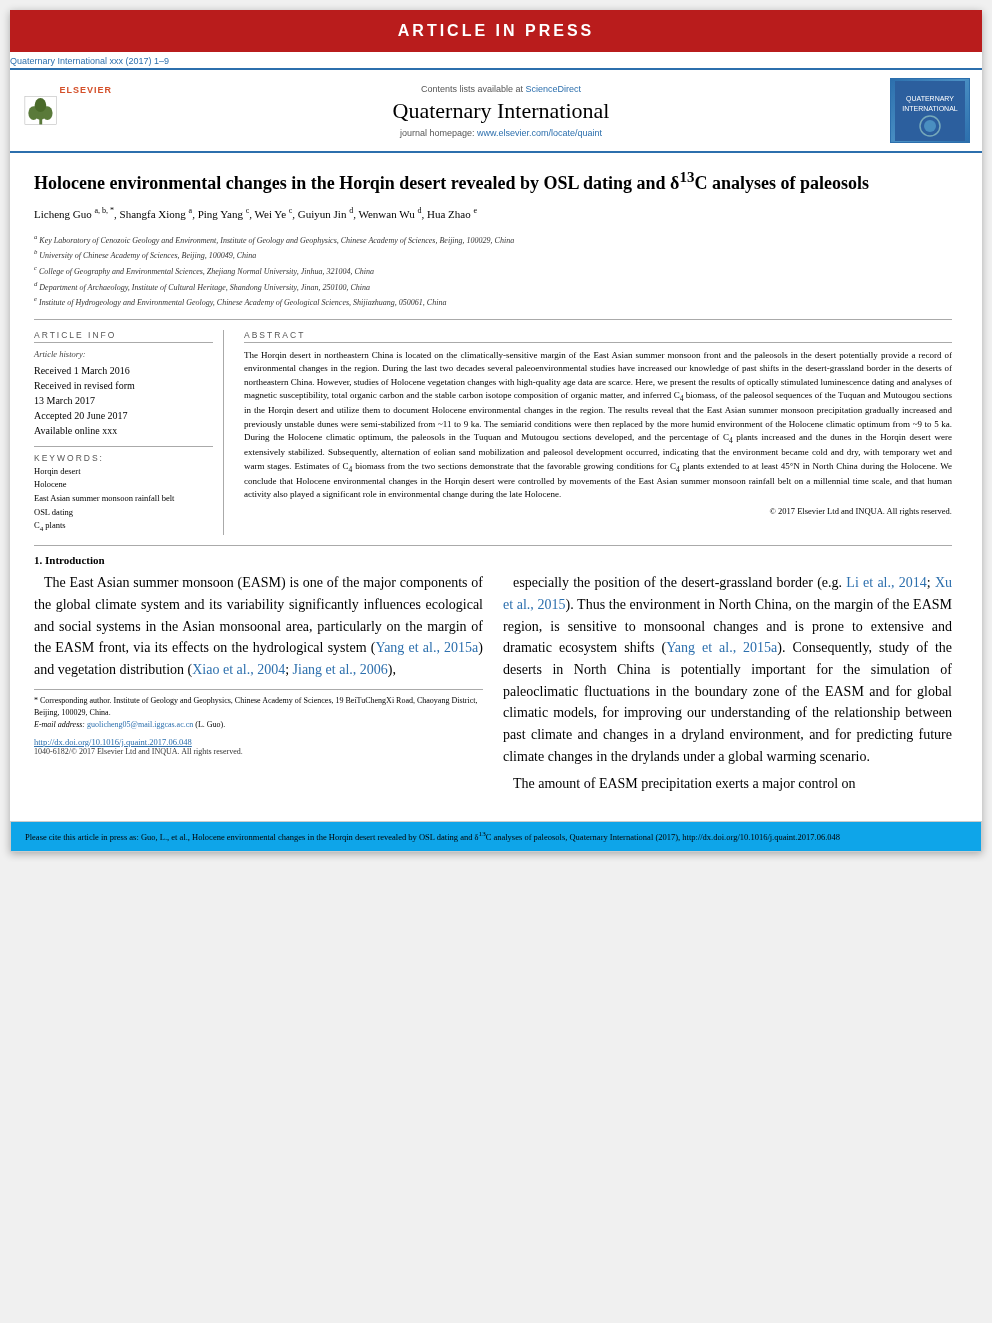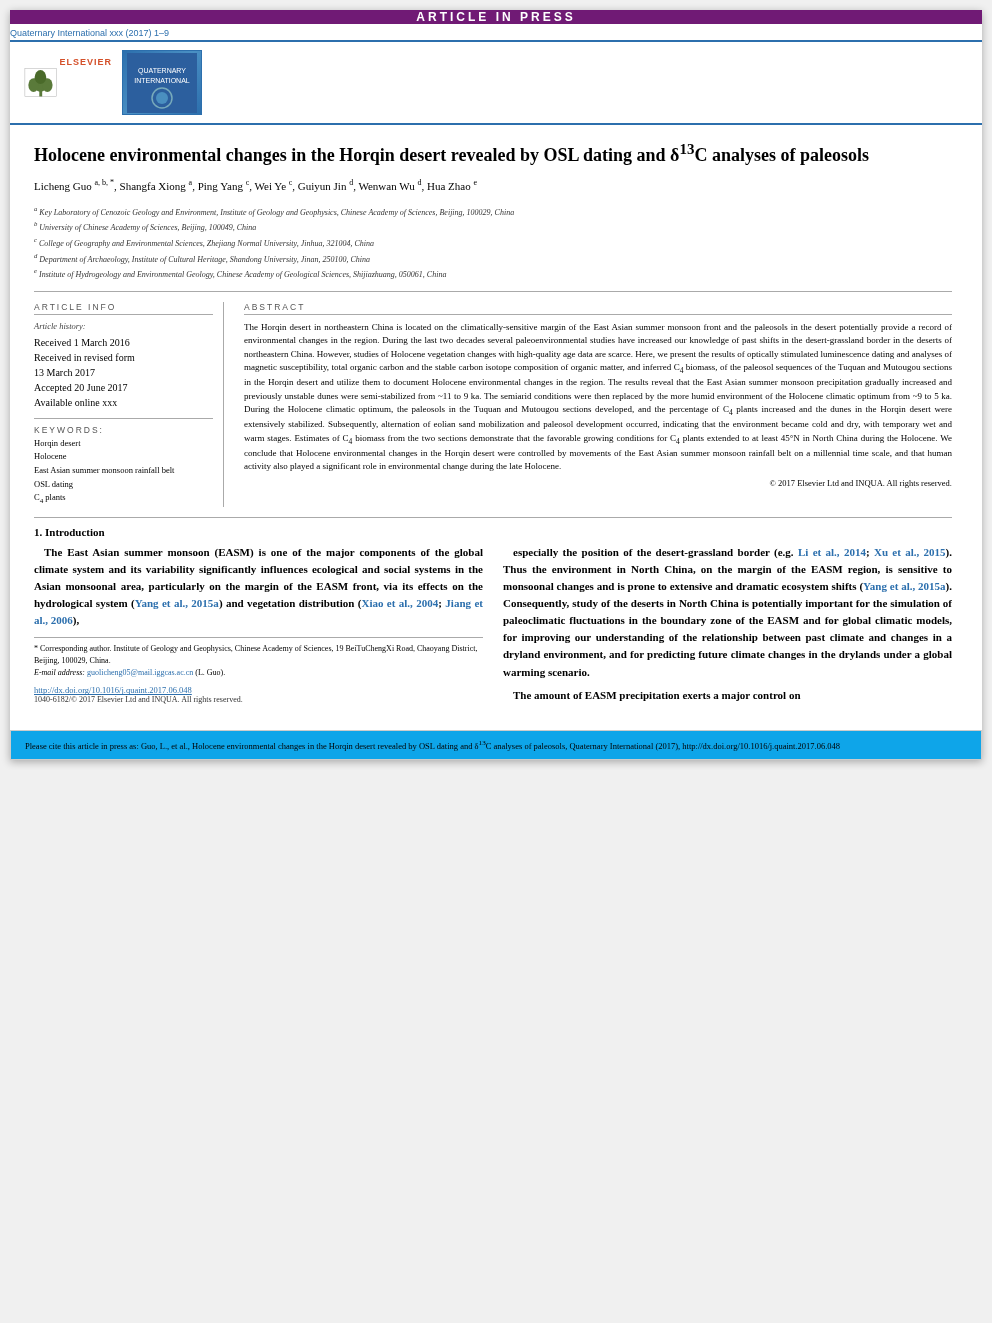--- a/index.html
+++ b/index.html
@@ -13,27 +13,27 @@
       padding: 10px;
     }
     .page {
       width: 992px;
       background: #fff;
       box-shadow: 0 2px 8px rgba(0,0,0,0.3);
     }
 
     
     .article-in-press {
-      background: #701a75;
+      background: #b91c1c;
       color: #fff;
       text-align: center;
-      font-size: 12px;
+      font-size: 16px;
       font-family: Arial, sans-serif;
       letter-spacing: 3px;
-      padding: 0 0;
+      padding: 12px 0;
       font-weight: bold;
     }
 
     
     .journal-ref-line {
       font-size: 9px;
       color: #2c6fad;
       padding: 4px 0 2px 0;
       font-family: Arial, sans-serif;
     }
@@ -218,25 +218,24 @@
     .intro-right {
       flex: 1;
     }
     .section-number {
       font-size: 11px;
       font-weight: bold;
       margin-bottom: 6px;
       color: #000;
     }
     .intro-text {
-      font-size: 11px;
+      font-size: 14px;
       line-height: 1.55;
       text-align: justify;
       color: #000;
-      font-weight: bold;
     }
     .intro-text p {
       margin-bottom: 6px;
       text-indent: 10px;
     }
     .cite-link {
       color: #2c6fad;
     }
     .footnote-section {
       border-top: 1px solid #aaa;
@@ -294,20 +293,31 @@
         <ellipse cx="32" cy="28" rx="12" ry="16" fill="#5a7a3a"></ellipse>
         <ellipse cx="20" cy="32" rx="9" ry="12" fill="#5a7a3a"></ellipse>
         <ellipse cx="44" cy="32" rx="9" ry="12" fill="#5a7a3a"></ellipse>
         <ellipse cx="32" cy="18" rx="10" ry="12" fill="#4a6a2a"></ellipse>
 
         <rect x="5" y="3" width="55" height="49" fill="none" stroke="#aaa" stroke-width="0.8"></rect>
       </svg>
       <div class="elsevier-text">ELSEVIER</div>
     </div>
 
+    <div class="journal-center">
+      <div class="contents-line">
+        <span>Contents lists available at</span>
+        <span class="science-direct">ScienceDirect</span>
+      </div>
+      <div class="journal-title">Quaternary International</div>
+      <div class="homepage-line">
+        <span>journal homepage:</span>
+        <span class="homepage-link">www.elsevier.com/locate/quaint</span>
+      </div>
+    </div>
 
     <div class="journal-logo-right">
       <svg width="70" height="60" viewBox="0 0 70 60" xmlns="http://www.w3.org/2000/svg">
         <rect width="70" height="60" fill="#2c5f9e"></rect>
         <text x="35" y="20" text-anchor="middle" font-size="7" fill="#fff" font-family="Arial">QUATERNARY</text>
         <text x="35" y="30" text-anchor="middle" font-size="7" fill="#fff" font-family="Arial">INTERNATIONAL</text>
         <circle cx="35" cy="45" r="10" fill="none" stroke="#7ab" stroke-width="1.5"></circle>
         <circle cx="35" cy="45" r="6" fill="#4a8fc0"></circle>
       </svg>
     </div>

